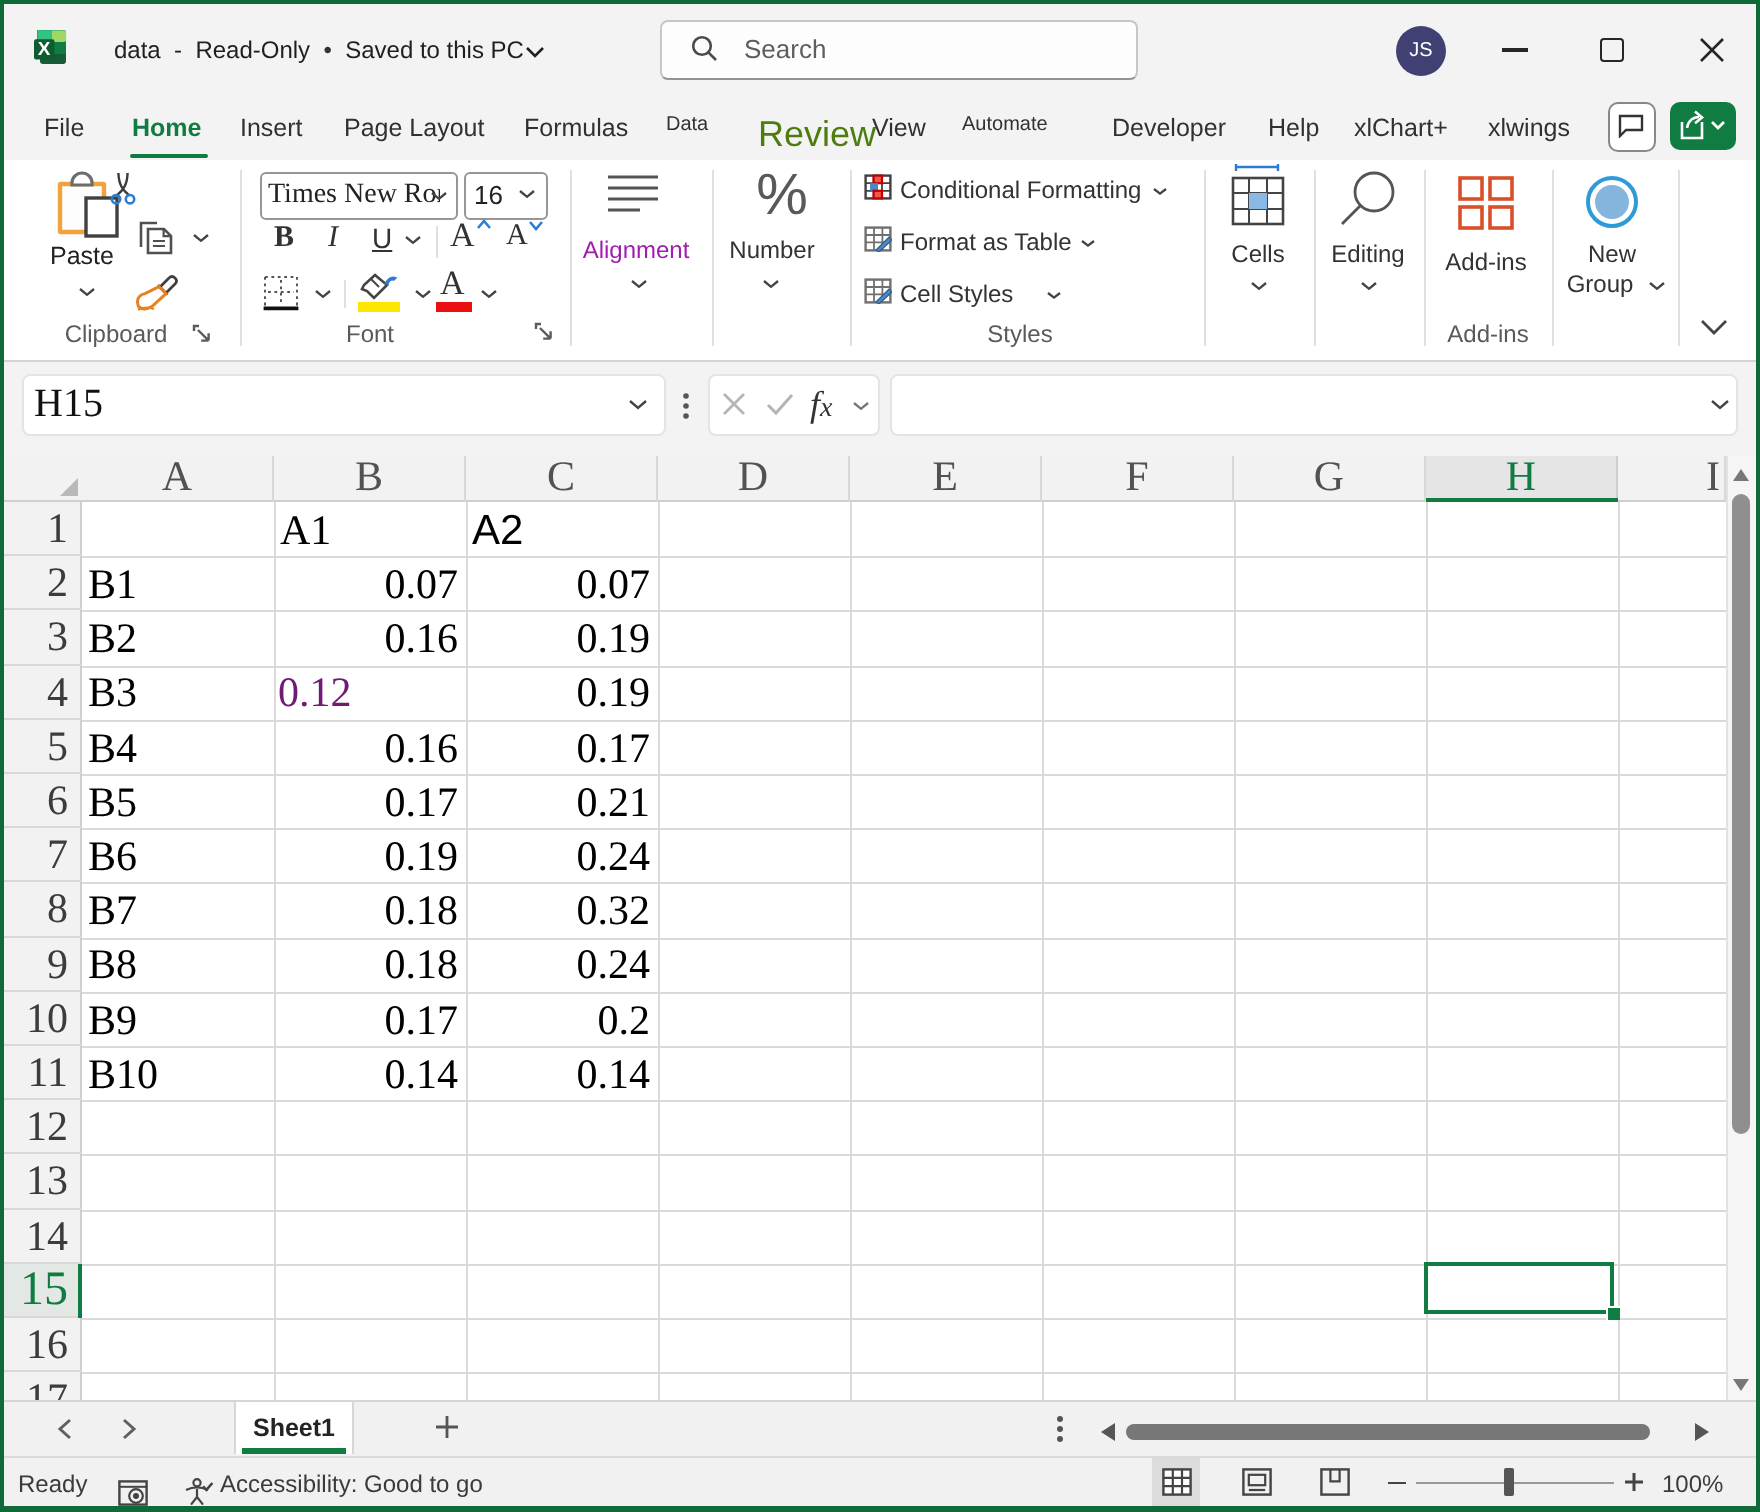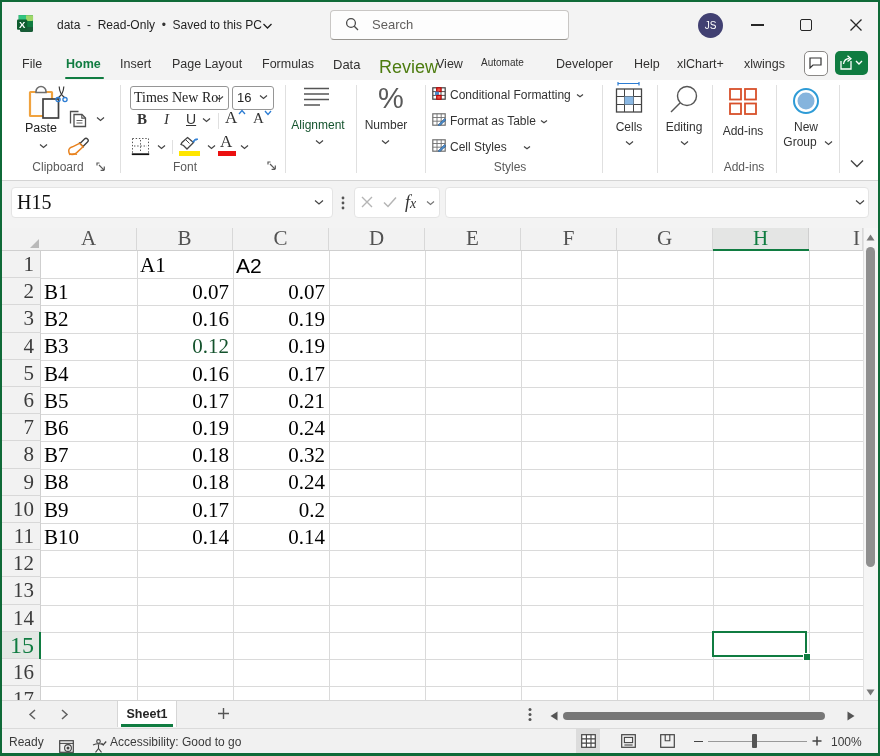--- a/index.html
+++ b/index.html
@@ -38,21 +38,21 @@
 <div class="abs" style="left:751px;top:24px;width:13px;height:1.5px;background:#262626;"></div>
 <div class="abs" style="left:800px;top:19px;width:10px;height:10px;border:1.4px solid #262626;border-radius:2px;"></div>
 <svg class="abs" style="left:850px;top:19px" width="12" height="12" viewBox="0 0 12 12">
     <path d="M0.5 0.5 L11.5 11.5 M11.5 0.5 L0.5 11.5" stroke="#262626" stroke-width="1.3"></path>
   </svg>
 <div class="abs" style="left:22px;top:57px;font-size:12.5px;color:#323130;">File</div>
 <div class="abs" style="left:66px;top:57px;font-size:12.5px;font-weight:bold;color:#107c41;">Home</div>
 <div class="abs" style="left:120px;top:57px;font-size:12.5px;color:#323130;">Insert</div>
 <div class="abs" style="left:172px;top:57px;font-size:12.5px;color:#323130;">Page Layout</div>
 <div class="abs" style="left:262px;top:57px;font-size:12.5px;color:#323130;">Formulas</div>
-<div class="abs" style="left:333px;top:57px;font-size:13px;color:#323130;">Data</div>
+<div class="abs" style="left:333px;top:57px;font-size:10px;color:#323130;">Data</div>
 <div class="abs" style="left:379px;top:57px;font-size:18px;color:#4d7c0f;">Review</div>
 <div class="abs" style="left:436px;top:57px;font-size:12.5px;color:#323130;">View</div>
 <div class="abs" style="left:481px;top:57px;font-size:10px;color:#323130;">Automate</div>
 <div class="abs" style="left:556px;top:57px;font-size:12.5px;color:#323130;">Developer</div>
 <div class="abs" style="left:634px;top:57px;font-size:12.5px;color:#323130;">Help</div>
 <div class="abs" style="left:677px;top:57px;font-size:12.5px;color:#323130;">xlChart+</div>
 <div class="abs" style="left:744px;top:57px;font-size:12.5px;color:#323130;">xlwings</div>
 <div class="abs" style="left:65px;top:76.5px;width:39px;height:2.5px;background:#107c41;border-radius:1px;"></div>
 <div class="abs" style="left:804px;top:51px;width:22px;height:23px;border:1px solid #8a8886;border-radius:5px;background:#fff;"></div>
 <svg class="abs" style="left:809px;top:57px" width="13" height="12" viewBox="0 0 13 12">
@@ -156,21 +156,21 @@
 <svg class="abs" style="left:240px;top:144px" width="9" height="6" viewBox="0 0 9 6">
     <path d="M1 1.5 L4.5 4.4 L8 1.5" stroke="#444" stroke-width="1.2" fill="none"></path>
   </svg>
 <div class="abs" style="left:150px;top:160px;width:70px;text-align:center;font-size:12px;color:#5a5a5a;">Font</div>
 <svg class="abs" style="left:267px;top:161px" width="10" height="10" viewBox="0 0 10 10">
     <path d="M1 3.5 V1 H3.5 M3 3 L8.3 8.3 M8.3 8.3 V4.6 M8.3 8.3 H4.6" stroke="#5a5a5a" stroke-width="1.2" fill="none"></path>
   </svg>
 <svg class="abs" style="left:303px;top:87px" width="27" height="21" viewBox="0 0 27 21">
 <path d="M1 1.5 h25 M1 7 h25 M1 12.5 h25 M1 18 h16" stroke="#555" stroke-width="1.6"></path>
 </svg>
-<div class="abs" style="left:285px;top:118px;width:66px;text-align:center;font-size:12px;color:#14532d;">Alignment</div>
+<div class="abs" style="left:285px;top:118px;width:66px;text-align:center;font-size:12px;color:#a21caf;">Alignment</div>
 <svg class="abs" style="left:315px;top:139px" width="9" height="6" viewBox="0 0 9 6">
     <path d="M1 1.5 L4.5 4.4 L8 1.5" stroke="#444" stroke-width="1.2" fill="none"></path>
   </svg>
 <div class="abs" style="left:371px;top:82px;width:40px;text-align:center;font-size:29px;color:#595959;">%</div>
 <div class="abs" style="left:356px;top:118px;width:60px;text-align:center;font-size:12px;color:#333;">Number</div>
 <svg class="abs" style="left:381px;top:139px" width="9" height="6" viewBox="0 0 9 6">
     <path d="M1 1.5 L4.5 4.4 L8 1.5" stroke="#444" stroke-width="1.2" fill="none"></path>
   </svg>
 <svg class="abs" style="left:432px;top:87px" width="14" height="13" viewBox="0 0 14 13">
 <rect x="0.8" y="0.8" width="12.4" height="11.4" fill="#fff" stroke="#404040" stroke-width="1.2"></rect>
@@ -351,21 +351,21 @@
 <div class="abs" style="left:39.0px;top:458.2px;width:822px;height:1px;background:#dadada;"></div>
 <div class="abs" style="left:138px;top:24.7px;width:88px;height:25px;font-family:Liberation Serif,serif;font-size:21px;color:#000;line-height:25px;text-align:left;">A1</div>
 <div class="abs" style="left:234px;top:24.7px;width:88px;height:25px;font-family:Liberation Sans, sans-serif;font-size:21px;color:#000;line-height:25px;text-align:left;">A2</div>
 <div class="abs" style="left:42px;top:51.9px;width:88px;height:25px;font-family:Liberation Serif,serif;font-size:21px;color:#000;line-height:25px;text-align:left;">B1</div>
 <div class="abs" style="left:137px;top:51.9px;width:90px;height:25px;font-family:Liberation Serif,serif;font-size:21px;color:#000;line-height:25px;text-align:right;">0.07</div>
 <div class="abs" style="left:233px;top:51.9px;width:90px;height:25px;font-family:Liberation Serif,serif;font-size:21px;color:#000;line-height:25px;text-align:right;">0.07</div>
 <div class="abs" style="left:42px;top:79.1px;width:88px;height:25px;font-family:Liberation Serif,serif;font-size:21px;color:#000;line-height:25px;text-align:left;">B2</div>
 <div class="abs" style="left:137px;top:79.1px;width:90px;height:25px;font-family:Liberation Serif,serif;font-size:21px;color:#000;line-height:25px;text-align:right;">0.16</div>
 <div class="abs" style="left:233px;top:79.1px;width:90px;height:25px;font-family:Liberation Serif,serif;font-size:21px;color:#000;line-height:25px;text-align:right;">0.19</div>
 <div class="abs" style="left:42px;top:106.3px;width:88px;height:25px;font-family:Liberation Serif,serif;font-size:21px;color:#000;line-height:25px;text-align:left;">B3</div>
-<div class="abs" style="left:137px;top:106.3px;width:90px;height:25px;font-family:Liberation Serif,serif;font-size:21px;color:#14532d;line-height:25px;text-align:right;">0.12</div>
+<div class="abs" style="left:137px;top:106.3px;width:90px;height:25px;font-family:Liberation Serif,serif;font-size:21px;color:#701a75;line-height:25px;">0.12</div>
 <div class="abs" style="left:233px;top:106.3px;width:90px;height:25px;font-family:Liberation Serif,serif;font-size:21px;color:#000;line-height:25px;text-align:right;">0.19</div>
 <div class="abs" style="left:42px;top:133.5px;width:88px;height:25px;font-family:Liberation Serif,serif;font-size:21px;color:#000;line-height:25px;text-align:left;">B4</div>
 <div class="abs" style="left:137px;top:133.5px;width:90px;height:25px;font-family:Liberation Serif,serif;font-size:21px;color:#000;line-height:25px;text-align:right;">0.16</div>
 <div class="abs" style="left:233px;top:133.5px;width:90px;height:25px;font-family:Liberation Serif,serif;font-size:21px;color:#000;line-height:25px;text-align:right;">0.17</div>
 <div class="abs" style="left:42px;top:160.7px;width:88px;height:25px;font-family:Liberation Serif,serif;font-size:21px;color:#000;line-height:25px;text-align:left;">B5</div>
 <div class="abs" style="left:137px;top:160.7px;width:90px;height:25px;font-family:Liberation Serif,serif;font-size:21px;color:#000;line-height:25px;text-align:right;">0.17</div>
 <div class="abs" style="left:233px;top:160.7px;width:90px;height:25px;font-family:Liberation Serif,serif;font-size:21px;color:#000;line-height:25px;text-align:right;">0.21</div>
 <div class="abs" style="left:42px;top:187.9px;width:88px;height:25px;font-family:Liberation Serif,serif;font-size:21px;color:#000;line-height:25px;text-align:left;">B6</div>
 <div class="abs" style="left:137px;top:187.9px;width:90px;height:25px;font-family:Liberation Serif,serif;font-size:21px;color:#000;line-height:25px;text-align:right;">0.19</div>
 <div class="abs" style="left:233px;top:187.9px;width:90px;height:25px;font-family:Liberation Serif,serif;font-size:21px;color:#000;line-height:25px;text-align:right;">0.24</div>

